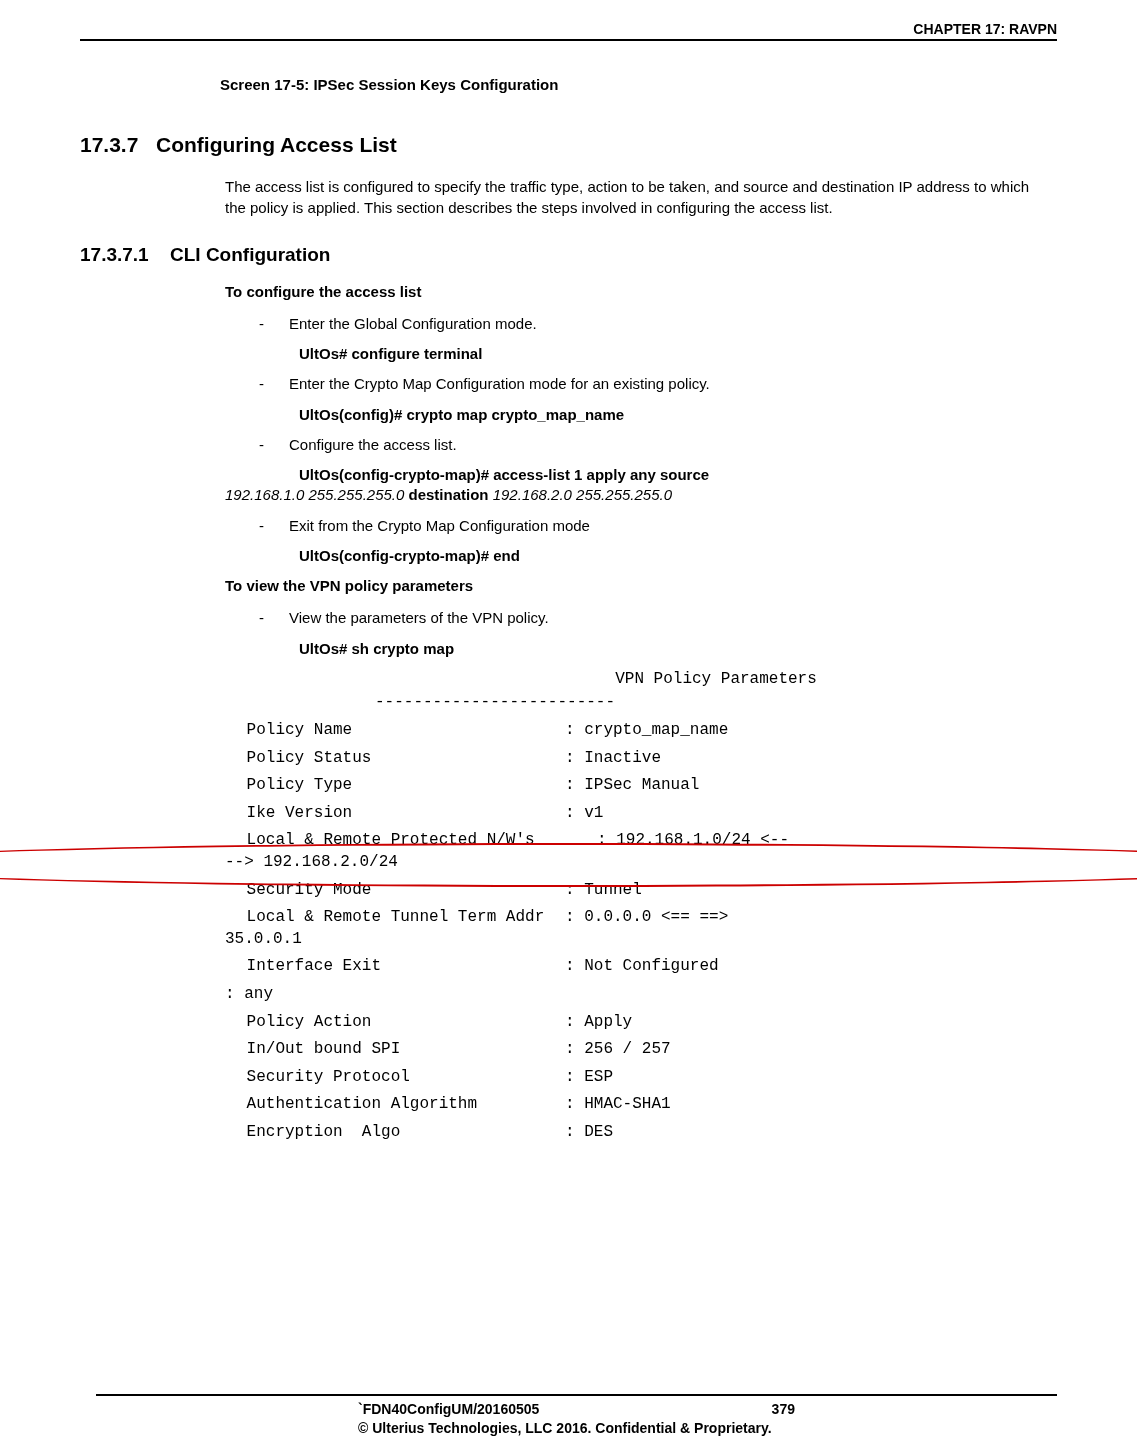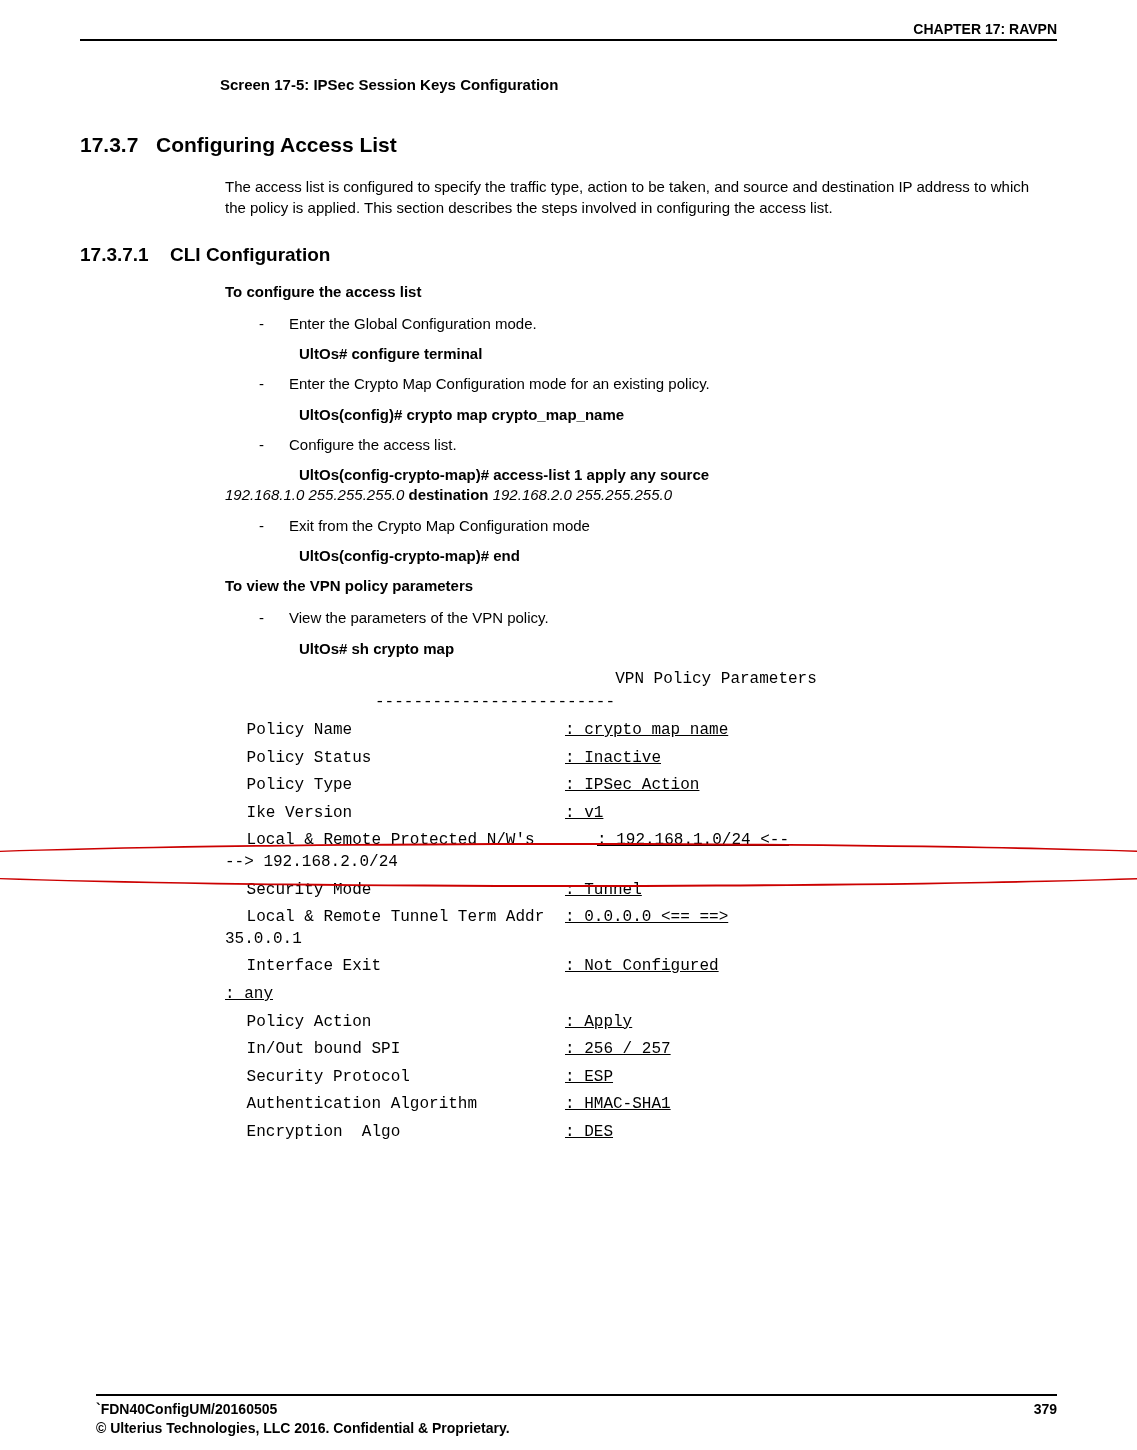--- a/index.html
+++ b/index.html
@@ -87,21 +87,20 @@
   .out-header { text-align: center; padding-left: 160px; margin-bottom:2px;}
   .out-header-dash { padding-left: 150px; margin-bottom:6px;}
   .out-key {
     width: 340px;
     flex-shrink: 0;
     padding-left: 12px;
     white-space: pre;
   }
   .out-val {
     white-space: pre;
-    text-decoration: underline;
   }
   .out-wrap {
     font-family: "Courier New", Courier, monospace;
     font-size: 16px;
     margin-bottom: 6px;
   }
   .out-wrap .l2 { display:block; }
   .highlight-ellipse {
     position: absolute;
     border: 2px solid #c00;
@@ -109,21 +108,21 @@
     pointer-events: none;
   }
   .footer {
     position: absolute;
     bottom: 12px;
     left: 80px;
     right: 80px;
     border-top: 2px solid #000;
     padding-top: 4px;
     display: flex;
-    justify-content: space-between;
+    justify-content: center;
     font-size: 14px;
     font-weight: bold;
     margin-left: 16px;
   }
   .footer .left { display:flex; flex-direction:column; }
 </style>
 </head>
 <body>
 
 <div class="page">
@@ -186,21 +185,21 @@
       <div class="output-row">
           <div class="out-key"> Policy Name</div>
           <div class="out-val">: crypto_map_name</div>
         </div>
       <div class="output-row">
           <div class="out-key"> Policy Status</div>
           <div class="out-val">: Inactive</div>
         </div>
       <div class="output-row">
           <div class="out-key"> Policy Type</div>
-          <div class="out-val">: IPSec Action</div>
+          <div class="out-val">: IPSec Manual</div>
         </div>
       <div class="output-row">
           <div class="out-key"> Ike Version</div>
           <div class="out-val">: v1</div>
         </div>
 
       <div class="out-wrap" style="position:relative;">
         <div class="output-row" style="margin-bottom:0;gap:32px;">
           <div class="out-key"> Local &amp; Remote Protected N/W's</div>
           <div class="out-val">: 192.168.1.0/24 &lt;--</div>

